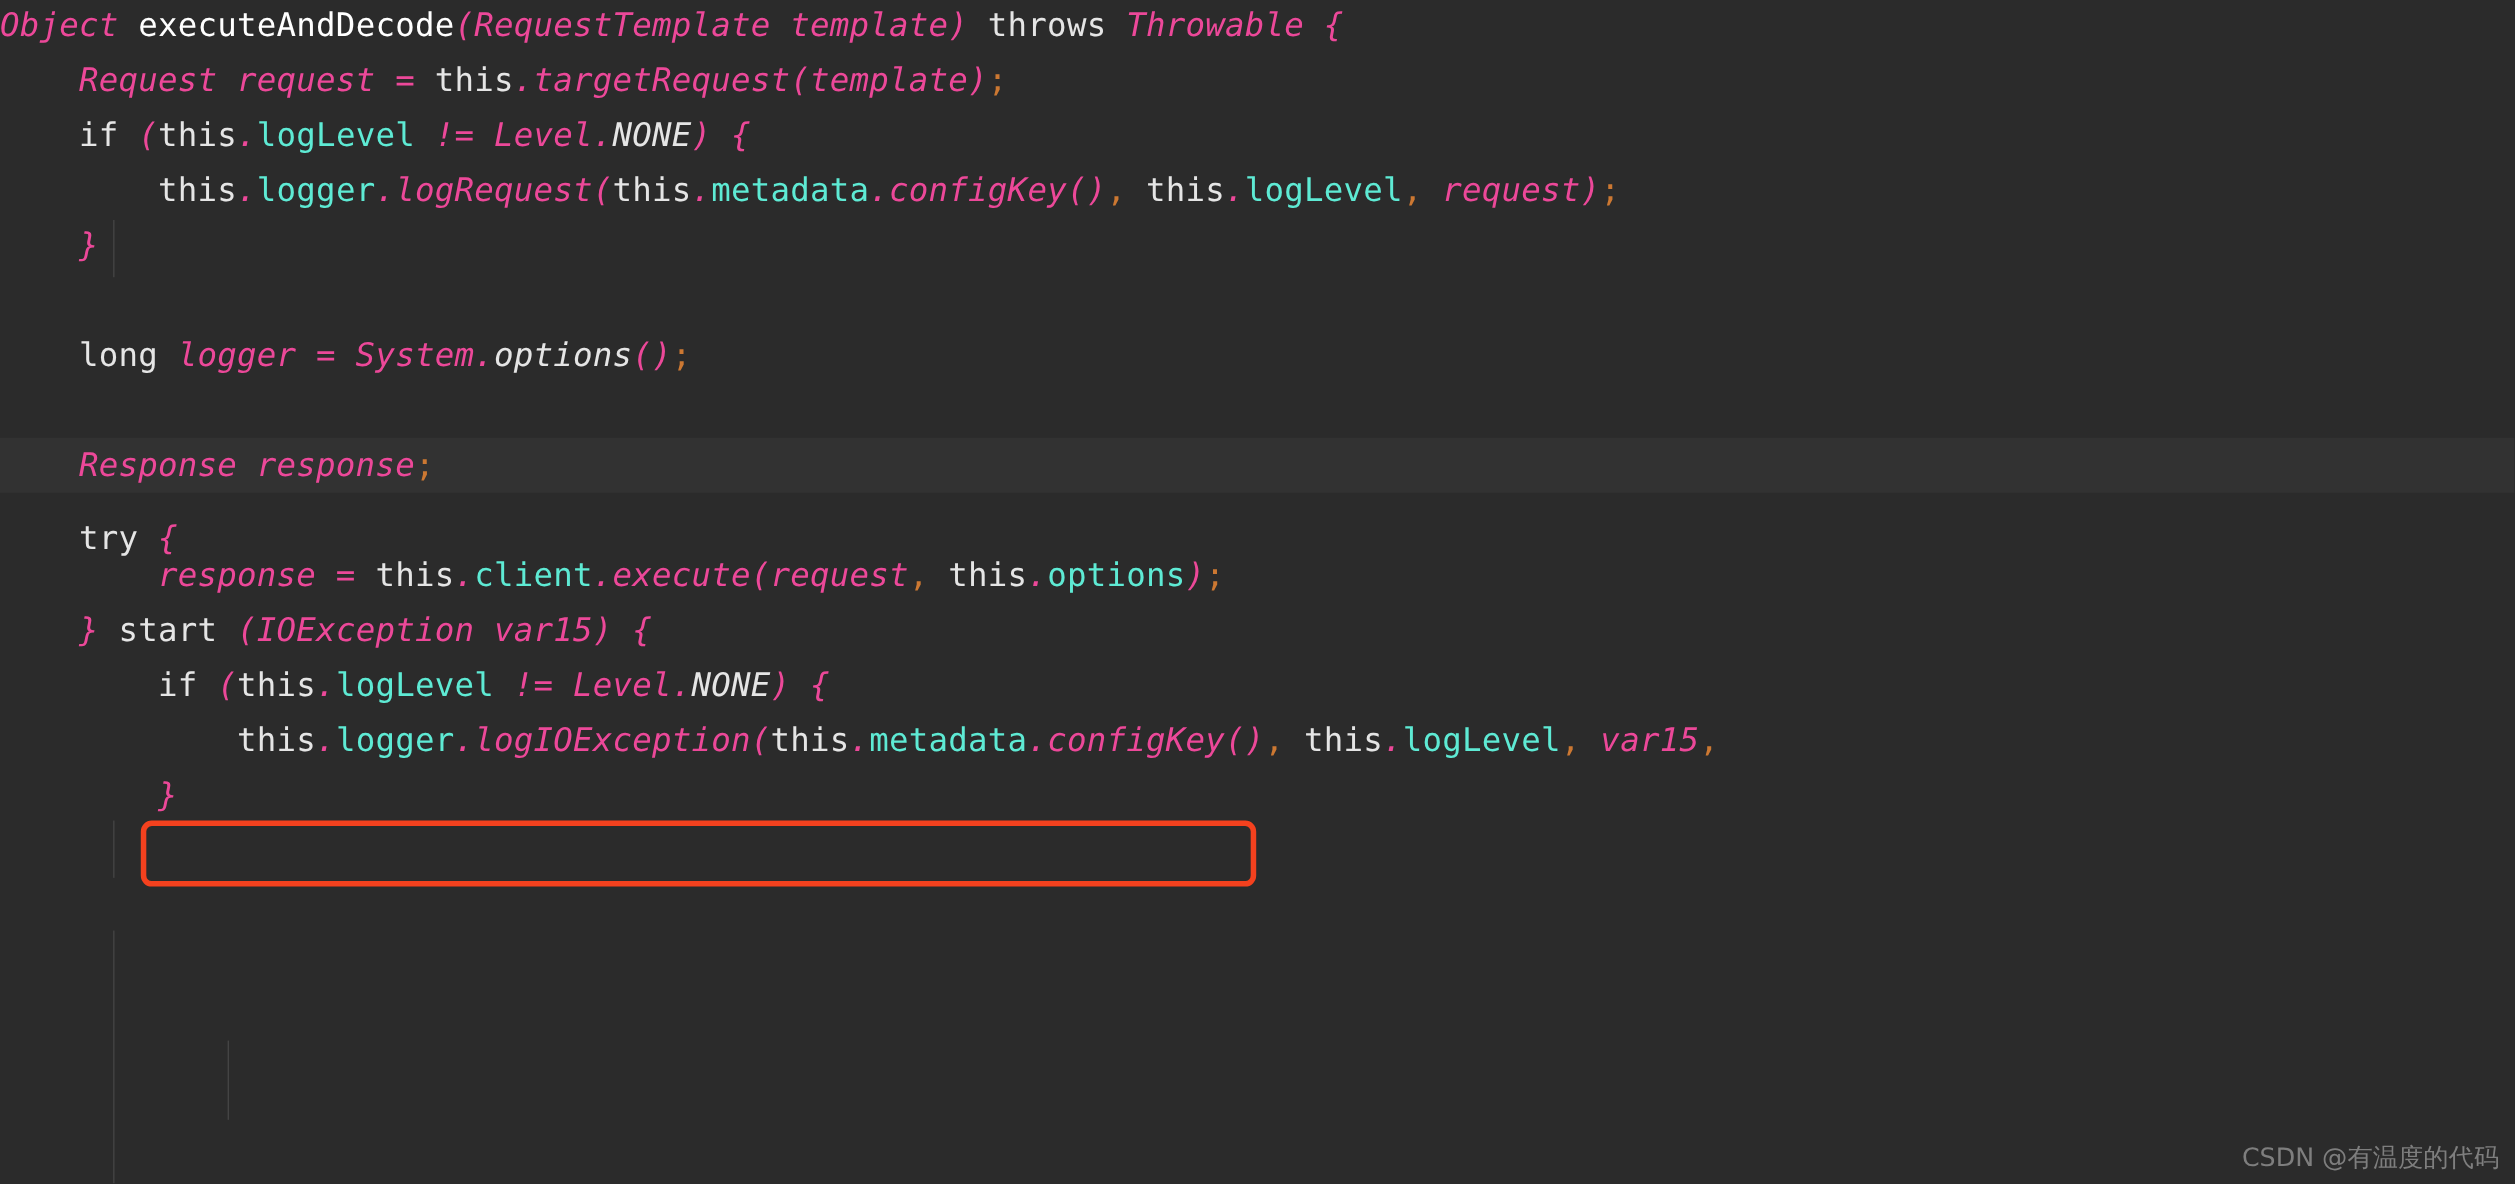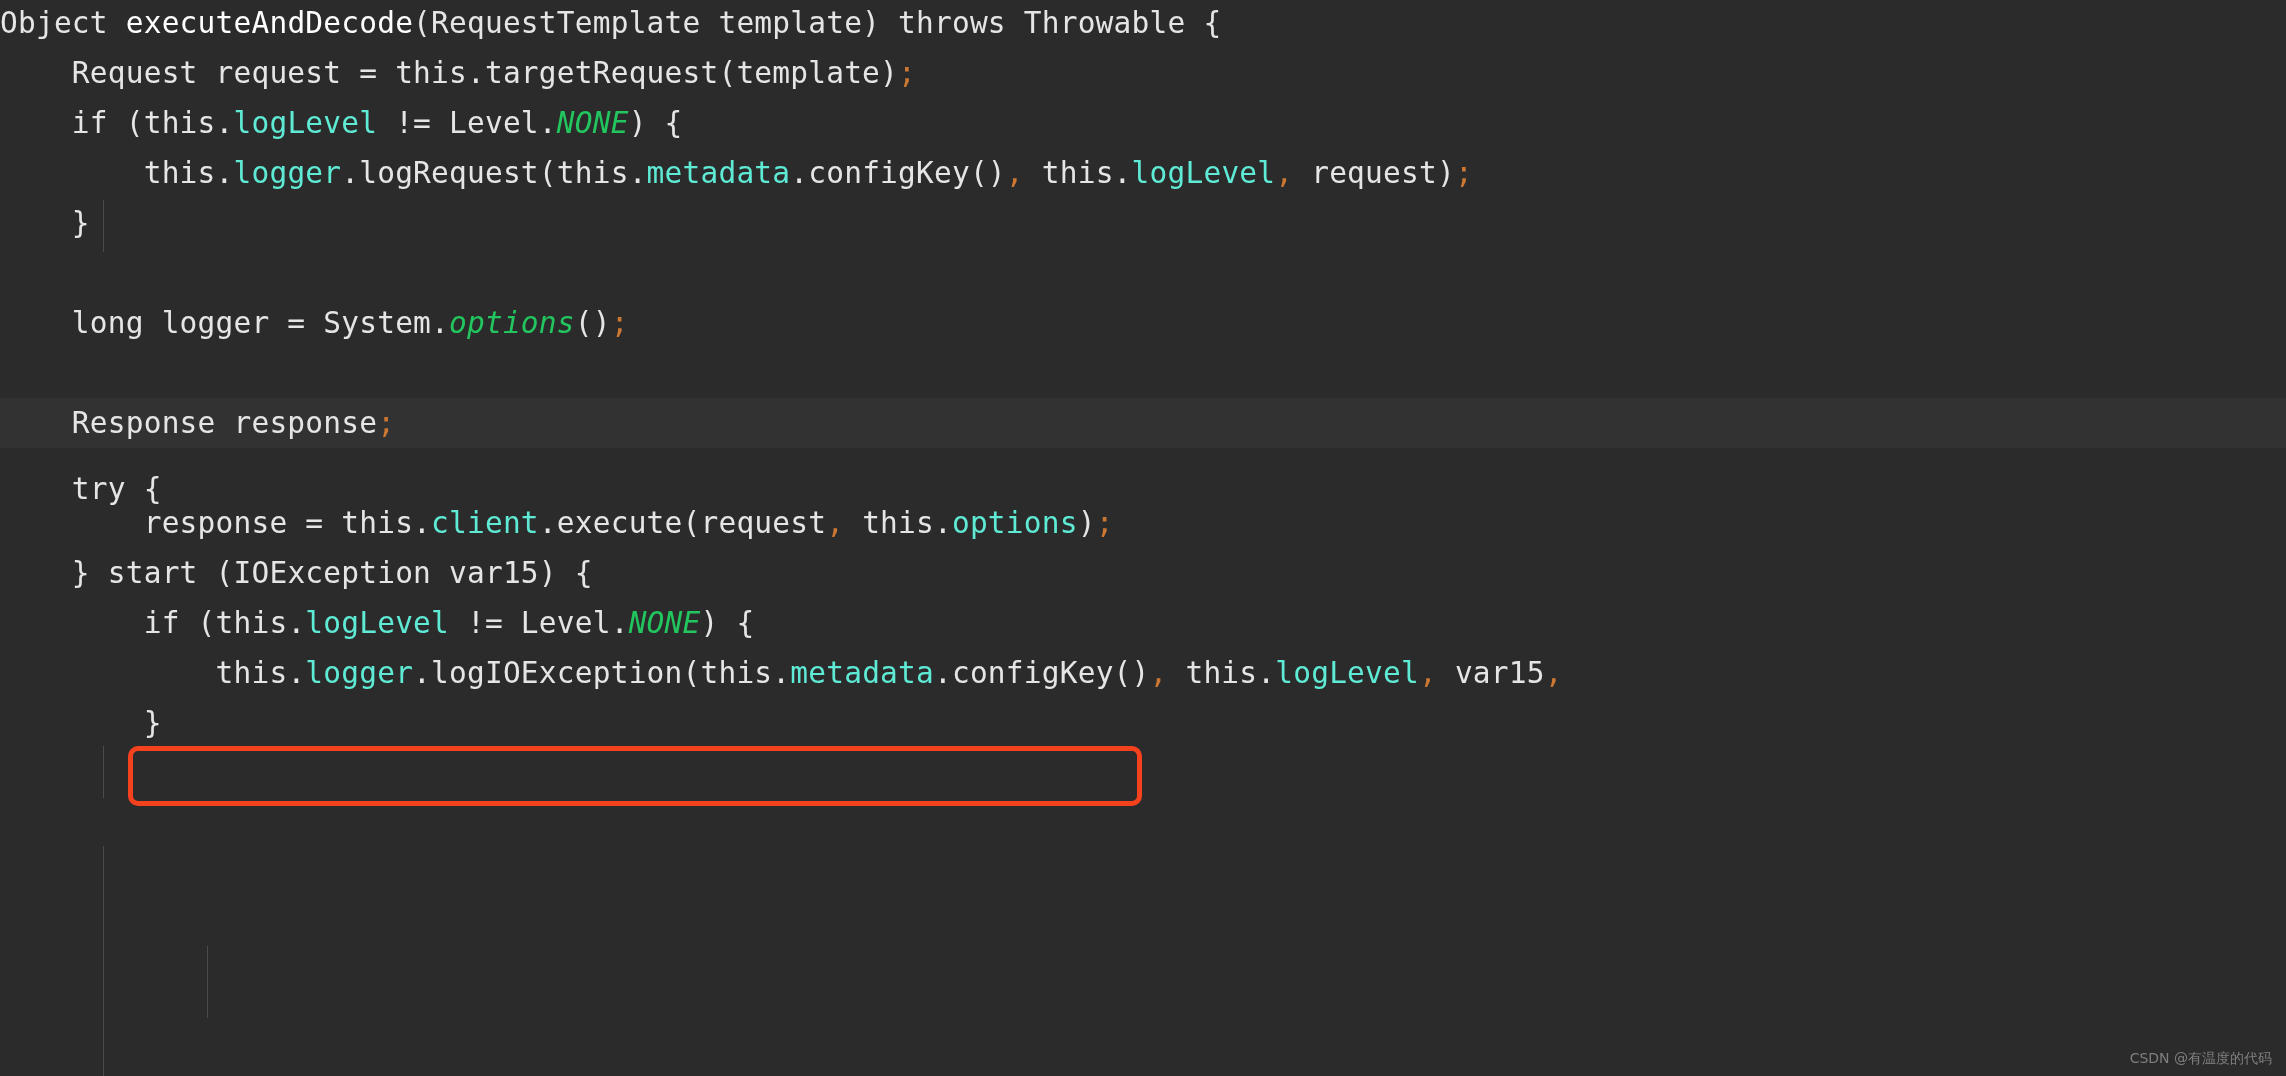--- a/index.html
+++ b/index.html
@@ -40,44 +40,44 @@
     font-size: 29.5px;
     letter-spacing: 0.2px;
     color: #a9b7c6;
     font-family: "DejaVu Sans Mono", "Liberation Mono", monospace;
   }
   .code-line.highlighted {
     background: #323232;
   }
 
   
-  .t-default  { color: #e5e5e5; }
+  .t-default  { color: #ec4899; font-style: italic; }
   .t-keyword  { color: #e5e5e5; }
   .t-method   { color: #ffffff; }
   .t-field    { color: #5eead4; }
-  .t-static   { color: #22c55e; font-style: italic; }
+  .t-static   { color: #e5e5e5; font-style: italic; }
   .t-comma    { color: #cc7832; }
 
   
   #annotation-box {
     position: absolute;
     border: 5px solid #f4411e;
     border-radius: 10px;
     box-sizing: border-box;
     background: transparent;
     pointer-events: none;
   }
 
   
   #watermark {
     position: absolute;
     right: 14px;
     bottom: 8px;
     font-family: "DejaVu Sans", "Liberation Sans", sans-serif;
-    font-size: 14px;
+    font-size: 23px;
     color: #8d8d8d;
     opacity: 0.85;
     white-space: nowrap;
   }
 </style>
 </head>
 <body>
 
 <div id="editor" style="background: rgb(43, 43, 43);">
   <div id="code-lines">

